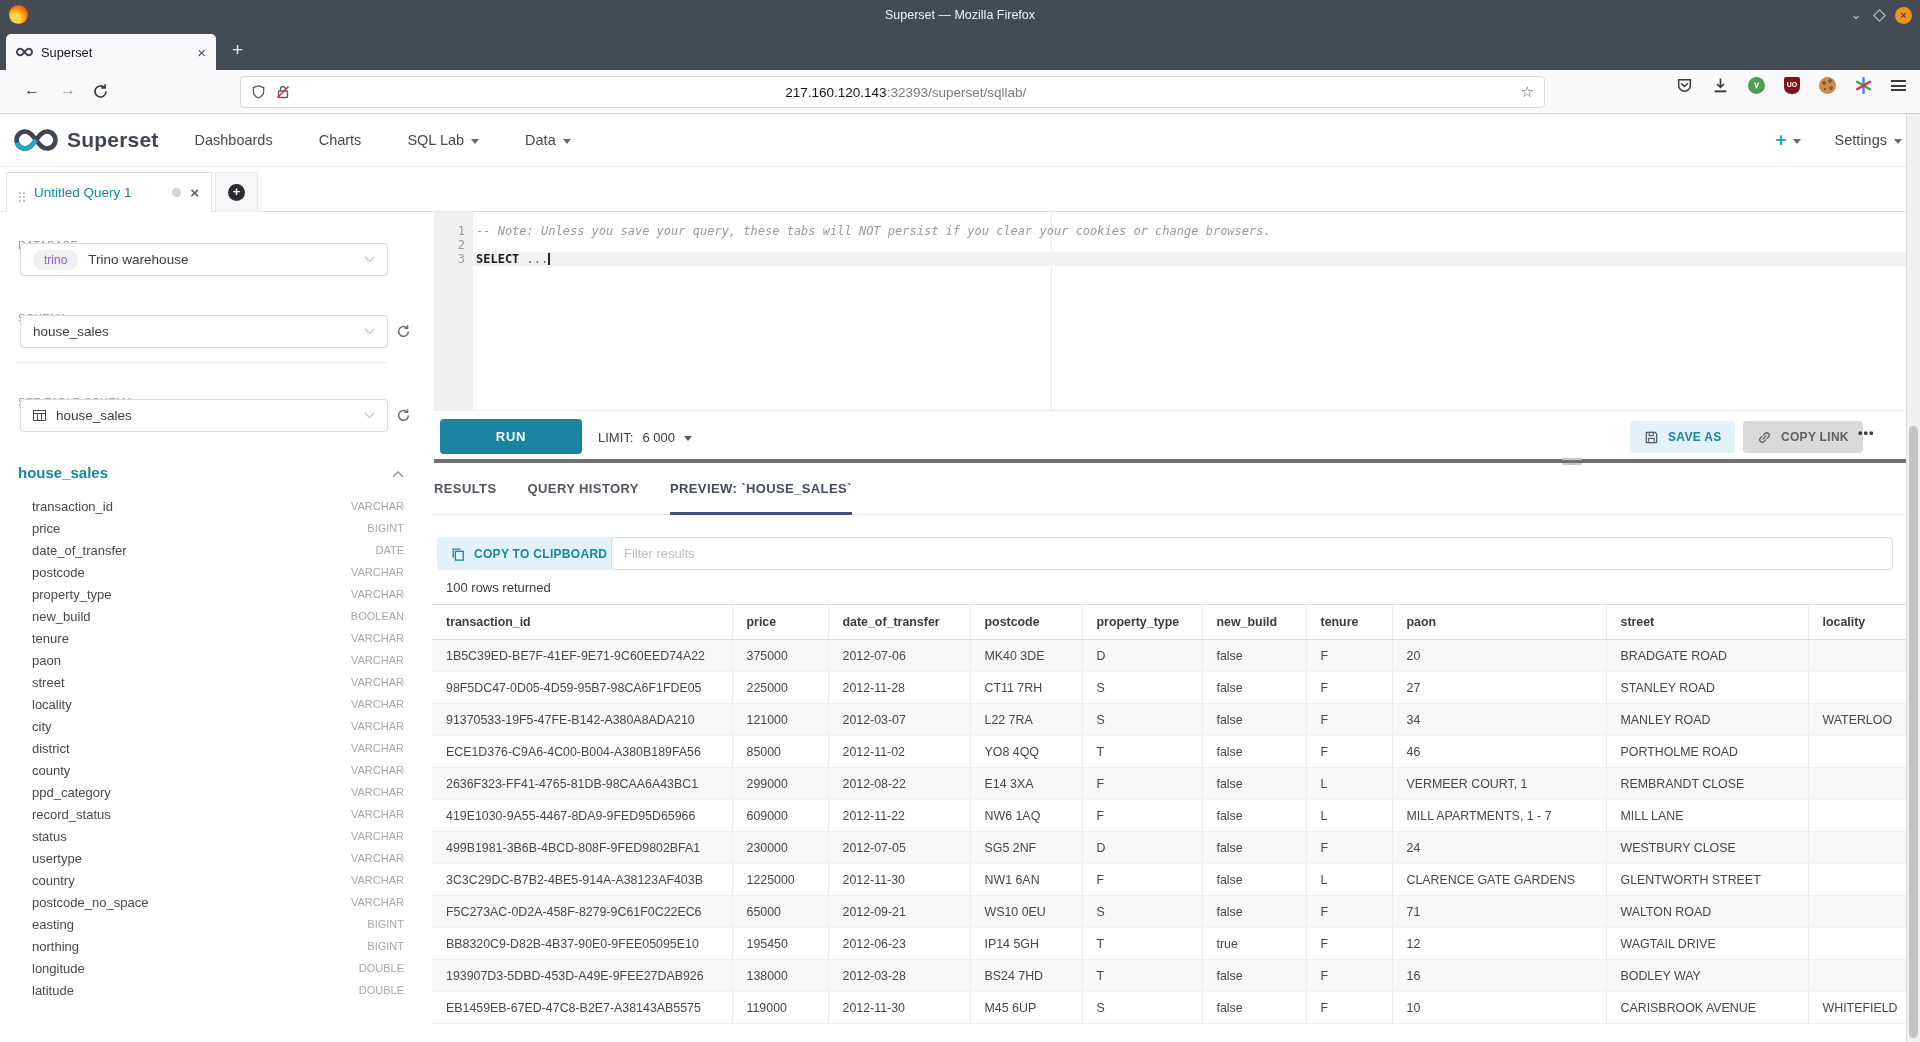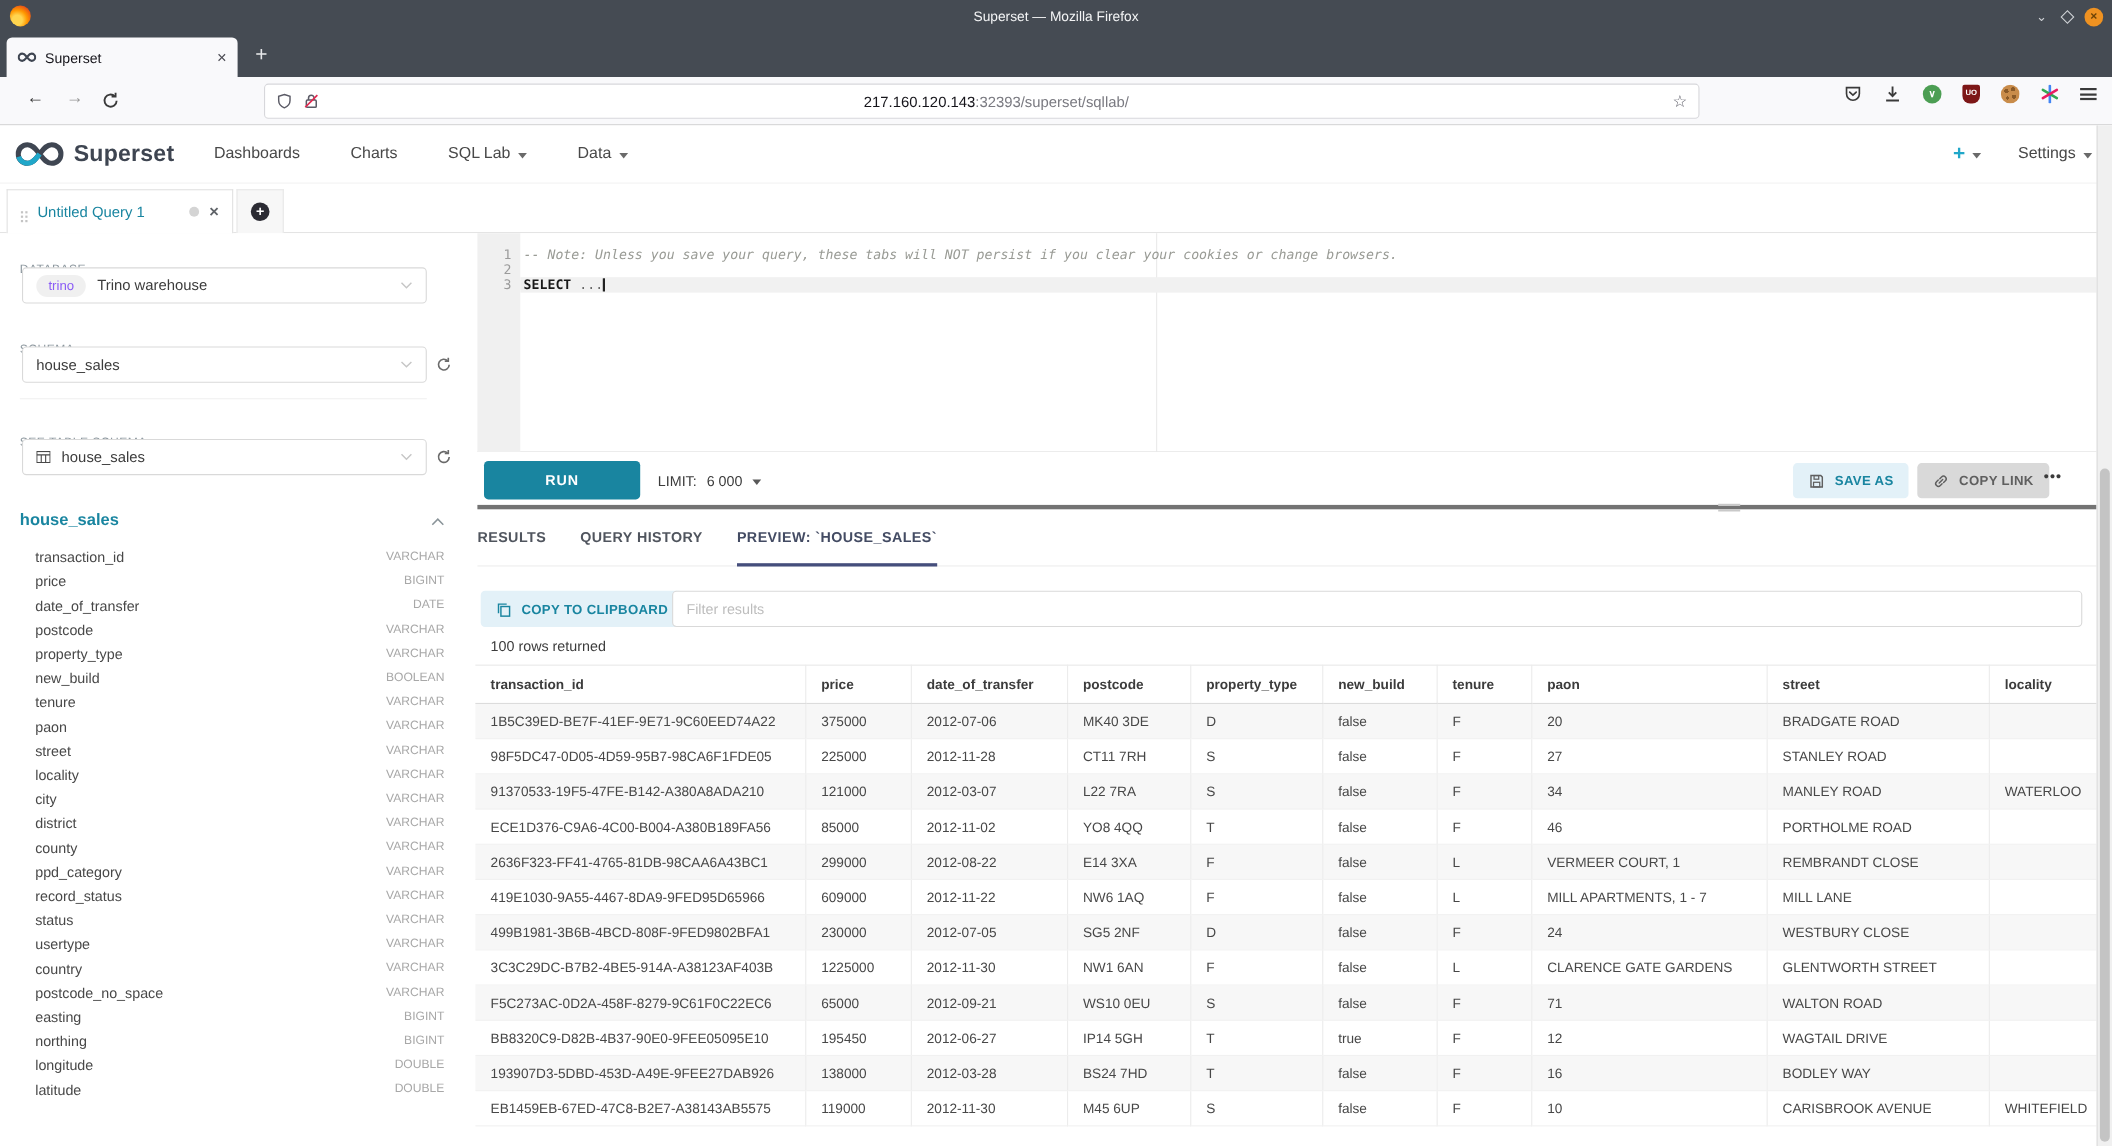--- a/index.html
+++ b/index.html
@@ -583,21 +583,21 @@
           <td>S</td>
           <td>false</td>
           <td>F</td>
           <td>71</td>
           <td>WALTON ROAD</td>
           <td></td>
         </tr>
         <tr>
           <td>BB8320C9-D82B-4B37-90E0-9FEE05095E10</td>
           <td>195450</td>
-          <td>2012-06-27</td>
+          <td>2012-06-23</td>
           <td>IP14 5GH</td>
           <td>T</td>
           <td>true</td>
           <td>F</td>
           <td>12</td>
           <td>WAGTAIL DRIVE</td>
           <td></td>
         </tr>
         <tr>
           <td>193907D3-5DBD-453D-A49E-9FEE27DAB926</td>

